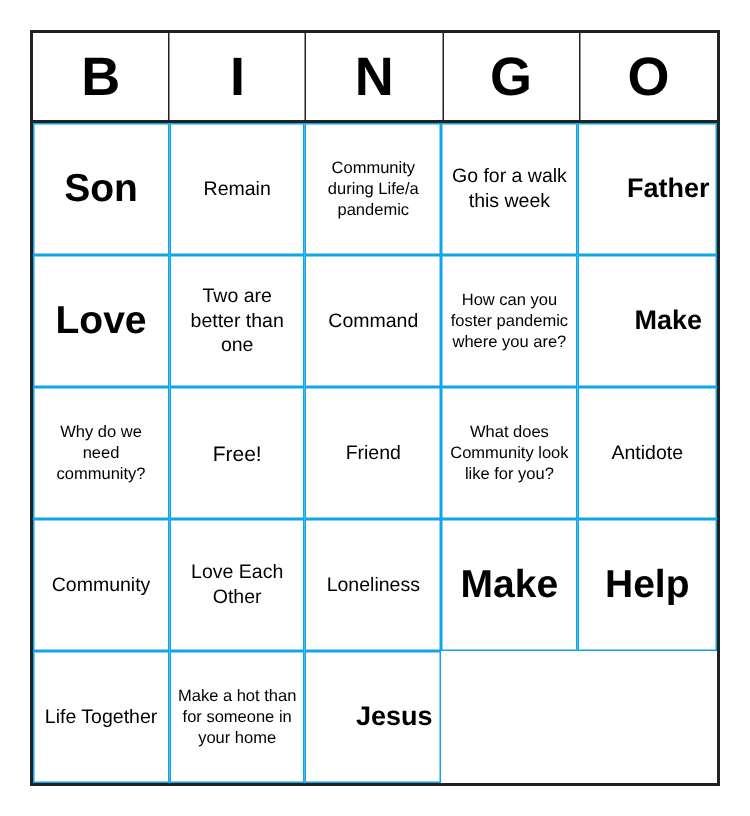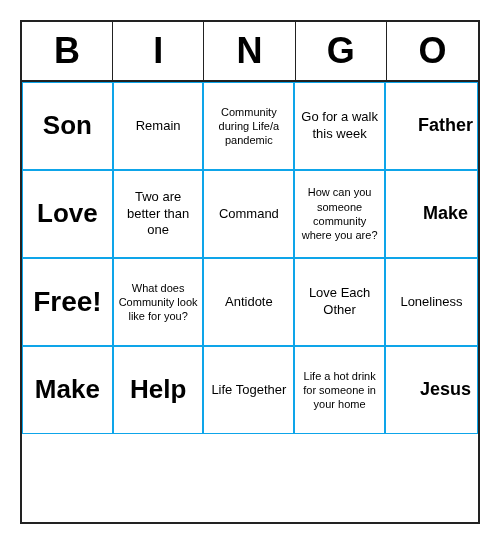--- a/index.html
+++ b/index.html
@@ -51,22 +51,22 @@
     .bingo-cell.large-text {
       font-size: 26px;
       font-weight: bold;
     }
     .bingo-cell.medium-text {
       font-size: 18px;
       font-weight: bold;
       padding-left: 32px;
     }
     .bingo-cell.free {
-      font-size: 28px;
-      font-weight: bold;
+      font-size: 14px;
+      font-weight: normal;
     }
     .bingo-cell.small-text {
       font-size: 11px;
     }
   </style>
 </head>
 <body>
 
 <div class="bingo-card">
   <div class="bingo-header">
@@ -78,26 +78,29 @@
     </div>
   <div class="bingo-grid">
   <div class="bingo-cell large-text">Son</div>
       <div class="bingo-cell">Remain</div>
       <div class="bingo-cell small-text">Community during Life/a pandemic</div>
       <div class="bingo-cell">Go for a walk this week</div>
       <div class="bingo-cell medium-text">Father</div>
       <div class="bingo-cell large-text">Love</div>
       <div class="bingo-cell">Two are better than one</div>
       <div class="bingo-cell">Command</div>
-      <div class="bingo-cell small-text">How can you someone community where you are?</div>
+      <div class="bingo-cell small-text">How can you foster pandemic where you are?</div>
       <div class="bingo-cell medium-text">Make</div>
+      <div class="bingo-cell small-text">Why do we need community?</div>
       <div class="bingo-cell free">Free!</div>
+      <div class="bingo-cell">Friend</div>
       <div class="bingo-cell small-text">What does Community look like for you?</div>
       <div class="bingo-cell">Antidote</div>
+      <div class="bingo-cell">Community</div>
       <div class="bingo-cell">Love Each Other</div>
       <div class="bingo-cell">Loneliness</div>
       <div class="bingo-cell large-text">Make</div>
       <div class="bingo-cell large-text">Help</div>
       <div class="bingo-cell">Life Together</div>
-      <div class="bingo-cell small-text">Life a hot drink for someone in your home</div>
+      <div class="bingo-cell small-text">Make a hot than for someone in your home</div>
       <div class="bingo-cell medium-text">Jesus</div>
     </div>
 </div>
 
 </body></html>

